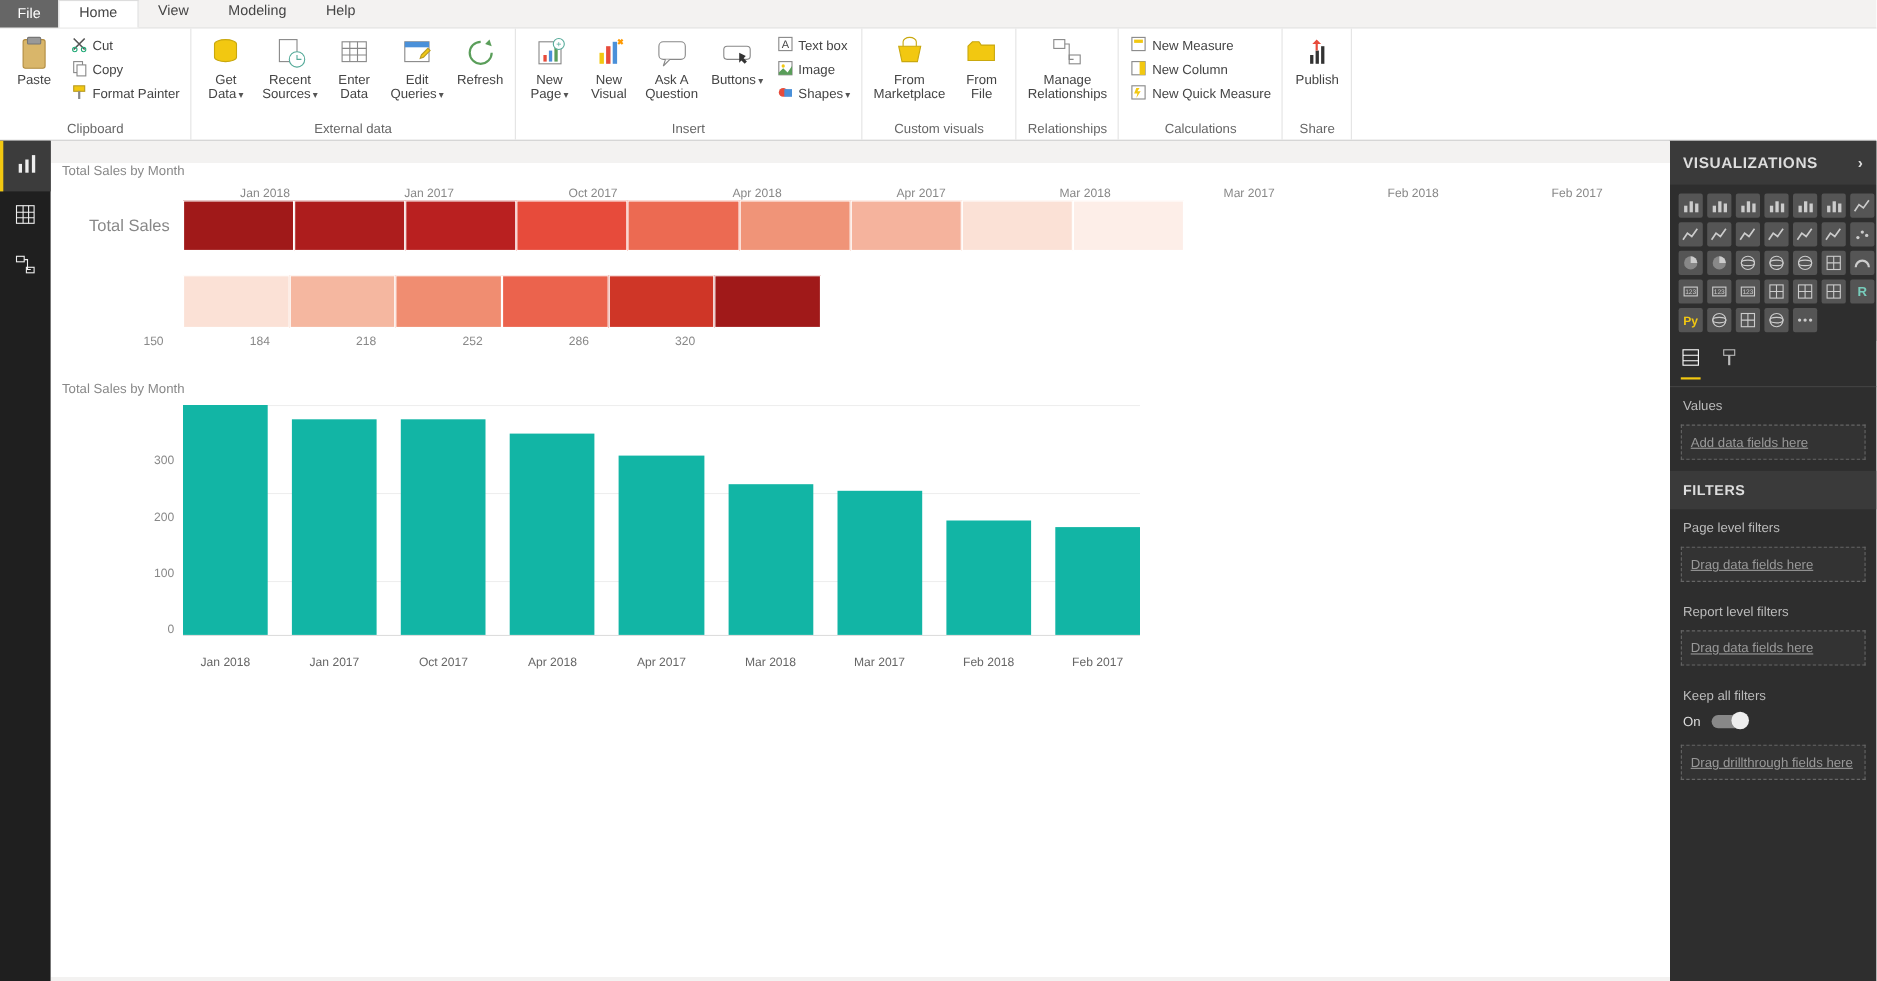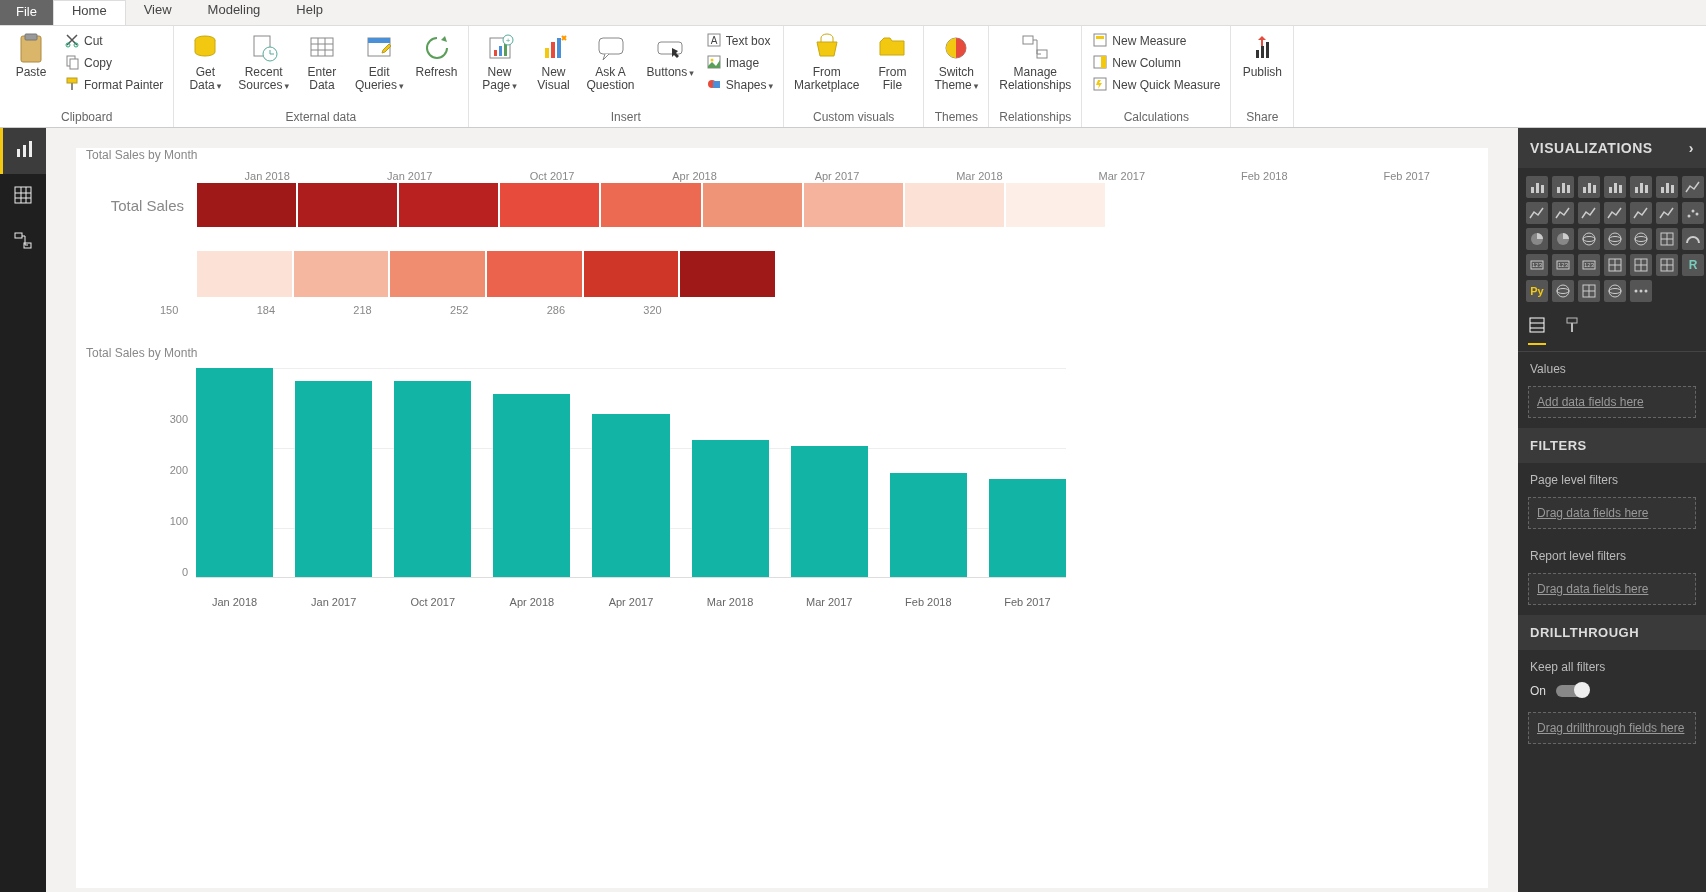--- a/index.html
+++ b/index.html
@@ -24,21 +24,21 @@
 .col-stack { display: flex; flex-direction: column; gap: 2px; padding-top: 2px; }
 .drop::after { content: "▾"; font-size: 9px; margin-left: 2px; color: #555; }
 
 
 .main { flex: 1; display: flex; min-height: 0; }
 .left-nav { width: 46px; background: #1f1f1f; display: flex; flex-direction: column; }
 .left-nav .nav-item { width: 46px; height: 46px; display: flex; align-items: center; justify-content: center; cursor: pointer; }
 .left-nav .nav-item.active { background: #3c3c3c; border-left: 3px solid #f2c811; }
 .nav-icon { color: #eee; font-size: 18px; }
 
-.canvas-wrap { flex: 1; background: #f3f2f1; padding: 10px 30px; overflow: auto; }
+.canvas-wrap { flex: 1; background: #f3f2f1; padding: 10px 0; overflow: auto; }
 .canvas { background: #fff; width: 100%; min-height: 740px; }
 
 
 .visual { margin: 10px 10px 30px 10px; }
 .visual-title { font-size: 12px; color: #888; margin: 6px 0 8px 0; }
 .heat-labels { display: flex; margin-left: 110px; }
 .heat-labels .hl { flex: 1; text-align: center; font-size: 11px; color: #888; }
 .heat-row { display: flex; align-items: center; }
 .heat-row .row-label { width: 110px; text-align: right; padding-right: 12px; font-size: 15px; color: #888; }
 .heat-cells { display: flex; flex: 0 0 910px; height: 46px; }
@@ -284,35 +284,20 @@
             <svg viewBox="0 0 32 32">
               <path d="M4 10 l4-4 h6 l2 3 h12 v14 h-24 z" fill="#f2c811" stroke="#c9a80e"></path>
             </svg>
           </div>
           <span>From<br>File</span>
         </div>
     </div>
     <div class="ribbon-group-label">Custom visuals</div>
   </div>
 
-  <div class="ribbon-group">
-    <div class="ribbon-group-items">
-      <div class="rb-btn">
-          <div class="icon-lg">
-            <svg viewBox="0 0 32 32">
-              <circle cx="16" cy="16" r="10" fill="#fff" stroke="#888"></circle>
-              <path d="M16 6 a10 10 0 0 1 0 20 z" fill="#e74b3b"></path>
-              <path d="M16 6 a10 10 0 0 0 0 20 z" fill="#f2c811"></path>
-            </svg>
-          </div>
-          <span class="drop">Switch<br>Theme</span>
-        </div>
-    </div>
-    <div class="ribbon-group-label">Themes</div>
-  </div>
 
   <div class="ribbon-group">
     <div class="ribbon-group-items">
       <div class="rb-btn">
           <div class="icon-lg">
             <svg viewBox="0 0 32 32">
               <rect x="4" y="4" width="10" height="8" fill="#fff" stroke="#888"></rect>
               <rect x="18" y="18" width="10" height="8" fill="#fff" stroke="#888"></rect>
               <path d="M14 8 h4 v14 h4" fill="none" stroke="#888"></path>
             </svg>
@@ -713,21 +698,20 @@
             <rect x="7" y="7" width="2" height="9" fill="#bbb"></rect>
           </svg></div>
     </div>
     <div class="field-section">Values</div>
     <div class="field-drop">Add data fields here</div>
     <div class="panel-sub">FILTERS</div>
     <div class="field-section">Page level filters</div>
     <div class="field-drop">Drag data fields here</div>
     <div class="field-section">Report level filters</div>
     <div class="field-drop">Drag data fields here</div>
-    <div class="panel-sub">DRILLTHROUGH</div>
     <div class="field-section">Keep all filters</div>
     <div class="toggle">
       <span>On</span>
       <div class="toggle-track">
           <div class="toggle-thumb"></div>
         </div>
     </div>
     <div class="field-drop">Drag drillthrough fields here</div>
   </div>
 

